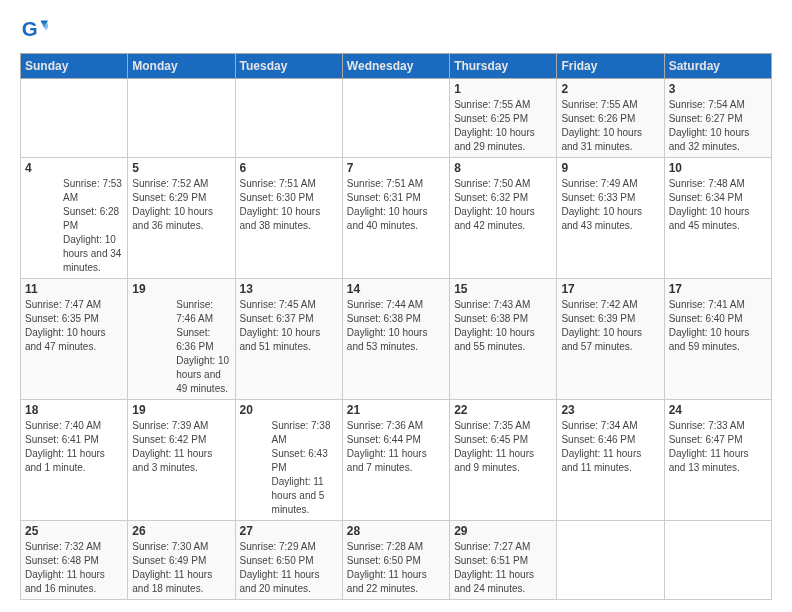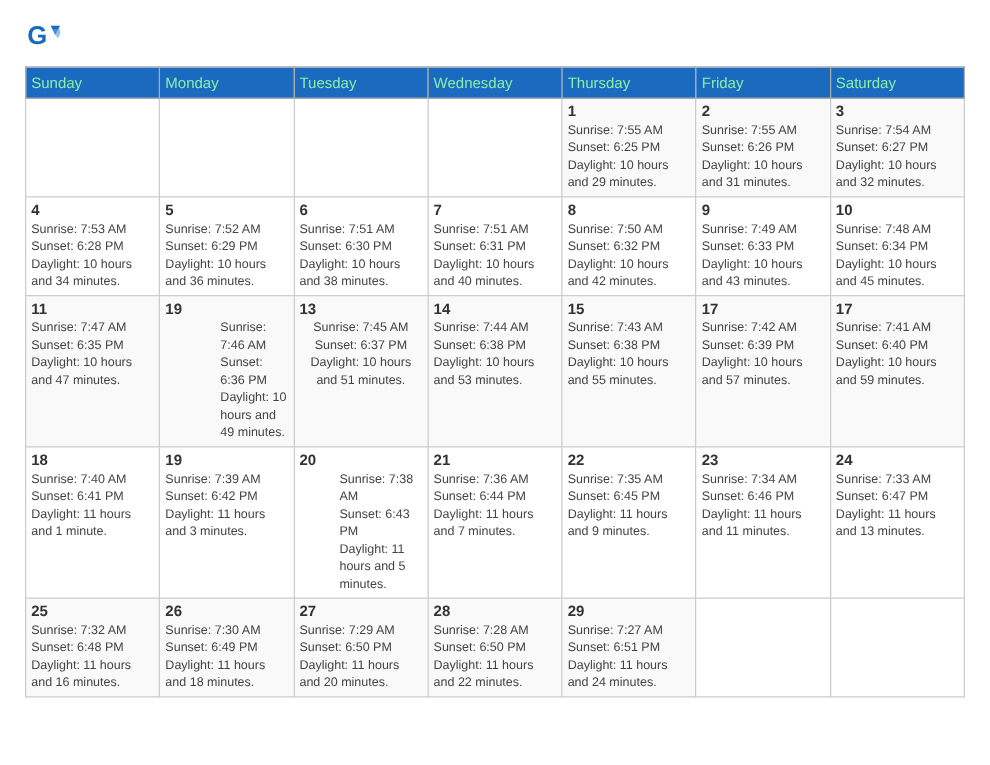--- a/index.html
+++ b/index.html
@@ -52,23 +52,23 @@
       font-size: 14px;
       color: #555;
     }
     table {
       width: 100%;
       border-collapse: collapse;
       table-layout: fixed;
     }
     thead tr th {
       background: #1a6abf;
-      color: #86efac;
+      color: #e5e5e5;
       font-size: 12px;
-      font-weight: normal;
+      font-weight: bold;
       padding: 5px 4px;
       text-align: left;
       border: 1px solid #aaa;
     }
     tbody tr td {
       border: 1px solid #ccc;
       vertical-align: top;
       padding: 3px 4px;
       font-size: 9.5px;
       color: #333;
@@ -149,21 +149,21 @@
           <td>
             <span class="day-num">3</span>
             <div class="day-info" style="white-space: pre-line;">Sunrise: 7:54 AM
 Sunset: 6:27 PM
 Daylight: 10 hours and 32 minutes.</div>
           </td>
         </tr>
         <tr>
           <td>
             <span class="day-num">4</span>
-            <div class="day-info" style="white-space: pre-line;">Sunrise: 7:53 AM
+            <div class="day-info" style="white-space: pre-line; margin-left: 38px;">Sunrise: 7:53 AM
 Sunset: 6:28 PM
 Daylight: 10 hours and 34 minutes.</div>
           </td>
           <td>
             <span class="day-num">5</span>
             <div class="day-info" style="white-space: pre-line;">Sunrise: 7:52 AM
 Sunset: 6:29 PM
 Daylight: 10 hours and 36 minutes.</div>
           </td>
           <td>
@@ -205,21 +205,21 @@
 Daylight: 10 hours and 47 minutes.</div>
           </td>
           <td>
             <span class="day-num">19</span>
             <div class="day-info" style="white-space: pre-line; margin-left: 44px;">Sunrise: 7:46 AM
 Sunset: 6:36 PM
 Daylight: 10 hours and 49 minutes.</div>
           </td>
           <td>
             <span class="day-num">13</span>
-            <div class="day-info" style="white-space: pre-line; text-align: center;">Sunrise: 7:45 AM
+            <div class="day-info" style="white-space: pre-line;">Sunrise: 7:45 AM
 Sunset: 6:37 PM
 Daylight: 10 hours and 51 minutes.</div>
           </td>
           <td>
             <span class="day-num">14</span>
             <div class="day-info" style="white-space: pre-line;">Sunrise: 7:44 AM
 Sunset: 6:38 PM
 Daylight: 10 hours and 53 minutes.</div>
           </td>
           <td>

